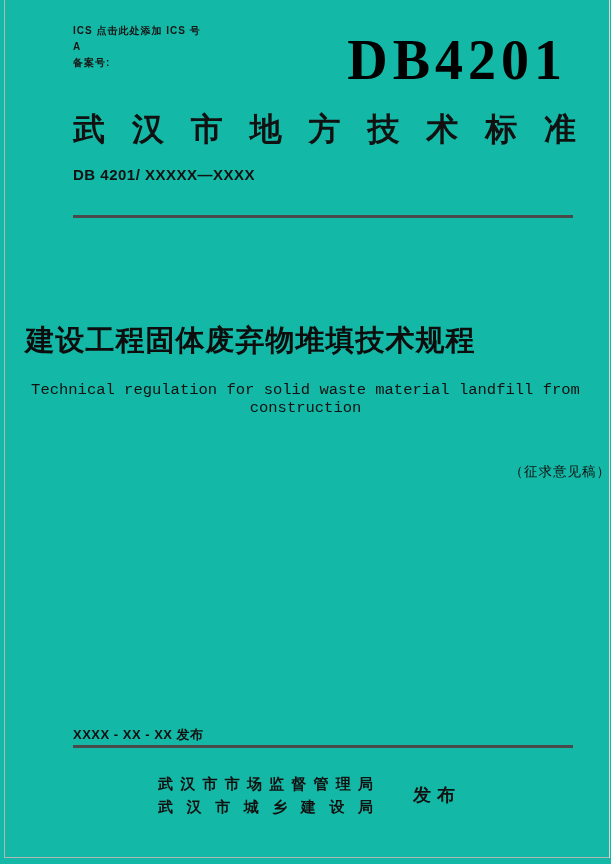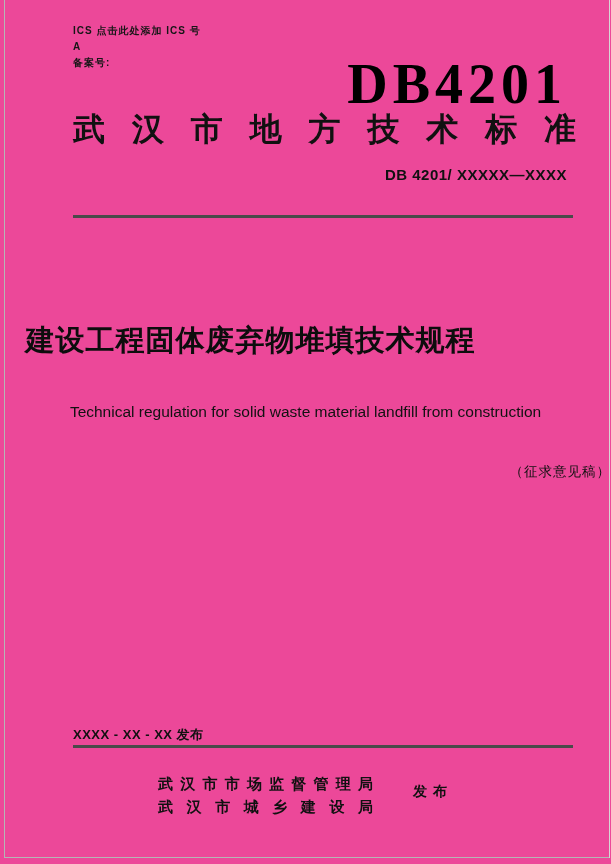--- a/index.html
+++ b/index.html
@@ -8,88 +8,88 @@
     background: #ffffff;
     width: 611px;
     height: 864px;
     font-family: "Liberation Sans", sans-serif;
     color: #000;
   }
   .page {
     position: relative;
     width: 611px;
     height: 864px;
-    background: #ec4899;
+    background: #14b8a6;
     overflow: hidden;
   }
   
   .edge-left   { position: absolute; left: 4px; top: 0; width: 1px; height: 857px; background: #b5b5b5; }
   .edge-bottom { position: absolute; left: 4px; top: 857px; width: 605px; height: 1px; background: #b5b5b5; }
   .edge-right  { position: absolute; left: 609px; top: 0; width: 1px; height: 858px; background: #d6d6d6; }
 
   .ics-block {
     position: absolute; left: 73px; top: 23px;
     font-size: 10px; font-weight: bold; line-height: 16px;
     letter-spacing: 1px; color: #161616;
   }
   .standard-code {
-    position: absolute; left: 73px; top: 56px; width: 494px;
+    position: absolute; left: 73px; top: 32px; width: 494px;
     text-align: right;
     font-family: "Liberation Serif", serif;
     font-weight: bold; font-size: 56px; line-height: 1;
     letter-spacing: 5px; color: #000;
   }
   .standard-type {
     position: absolute; left: 73px; top: 113px; width: 503px;
     font-size: 32px; font-weight: bold; line-height: 1; color: #111;
   }
   .justify-chars { display: flex; justify-content: space-between; }
   .document-number {
     position: absolute; left: 73px; top: 166px; width: 494px;
-    text-align: right; font-size: 15px; font-weight: bold;
+    font-size: 15px; font-weight: bold;
     letter-spacing: 0.5px; color: #111;
   }
   .rule {
     position: absolute; left: 73px; width: 500px; height: 2.5px;
     background: #4a4a4a;
   }
   .rule-top { top: 215px; }
   .rule-dates { top: 745px; }
 
   .title-cn {
     position: absolute; left: 0; top: 324px; width: 501px;
     text-align: center; font-size: 29px; font-weight: bold;
     letter-spacing: 1px; line-height: 1.15; color: #0d0d0d;
   }
   .title-en {
     position: absolute; left: 0; top: 381px; width: 611px;
     text-align: center;
-    font-family: Liberation Sans, sans-serif;
-    font-size: 15.5px; color: #111; margin-top: 22px;
+    font-family: Liberation Mono, monospace;
+    font-size: 15.5px; color: #111;
   }
   .draft-status {
     position: absolute; left: 0; top: 463px; width: 611px;
     text-align: right;
     font-family: "Liberation Serif", serif;
     font-size: 13.5px; letter-spacing: 1px; color: #111;
   }
 
   .dates-row {
     position: absolute; left: 73px; top: 726px; width: 500px;
     display: flex; justify-content: space-between;
     font-size: 13px; font-weight: bold; letter-spacing: 0.5px; color: #111;
   }
 
   .publishers {
     position: absolute; left: 158px; top: 772px; width: 215px;
     font-size: 15px; font-weight: bold; line-height: 23px; color: #111;
   }
   .publish-label {
     position: absolute; left: 413px; top: 783px;
-    font-size: 14px; font-weight: bold; letter-spacing: 6px; color: #111;
+    font-size: 18px; font-weight: bold; letter-spacing: 6px; color: #111;
   }
 </style>
 </head>
 <body>
 
 <div class="page">
   <div class="edge-left"></div>
   <div class="edge-bottom"></div>
   <div class="edge-right"></div>
 

